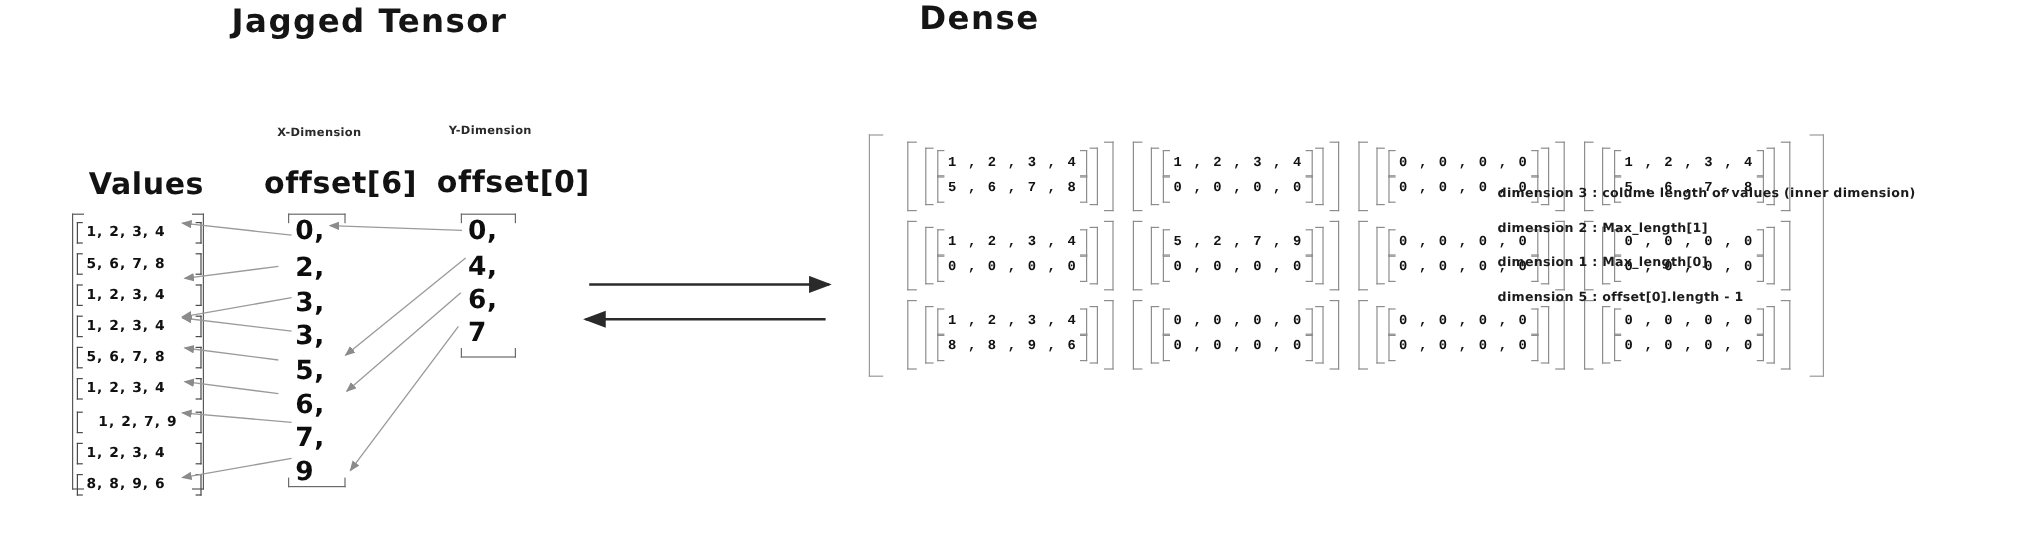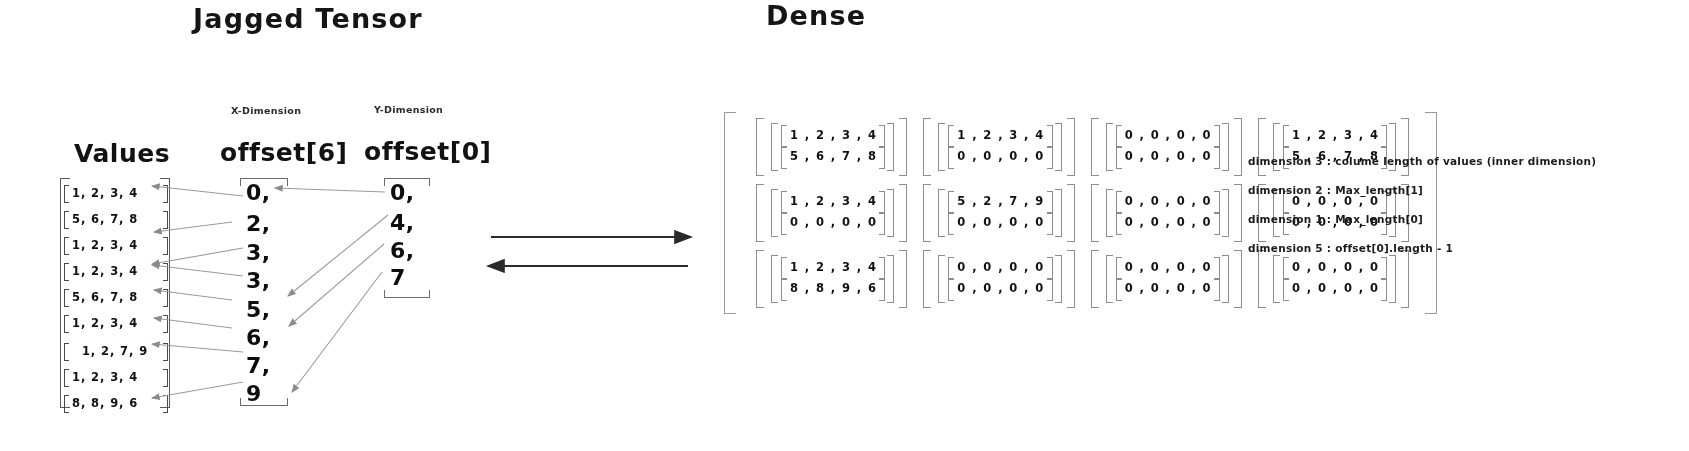--- a/index.html
+++ b/index.html
@@ -127,20 +127,21 @@
     padding: 6px 14px 6px 18px;
   }
   .dense-row {
     display: flex;
     flex-direction: row;
     gap: 14px;
   }
   .blk {
     position: relative;
     padding: 5px 14px 5px 16px;
+    font-family: Liberation Mono, monospace;
   }
   
   .blk::before, .blk::after {
     content: "";
     position: absolute;
     top: 0;
     width: 7px;
     height: 100%;
     border: 1.1px solid #8d8d8d;
   }

